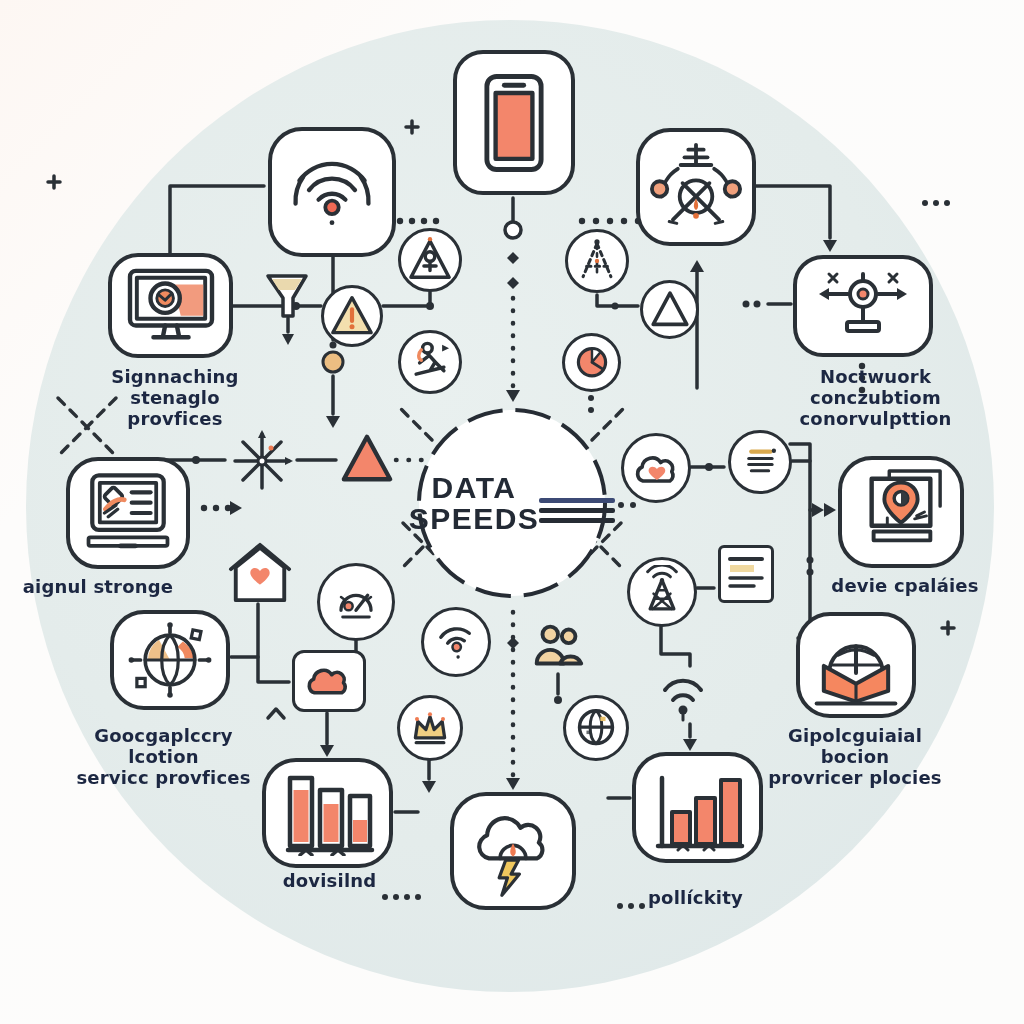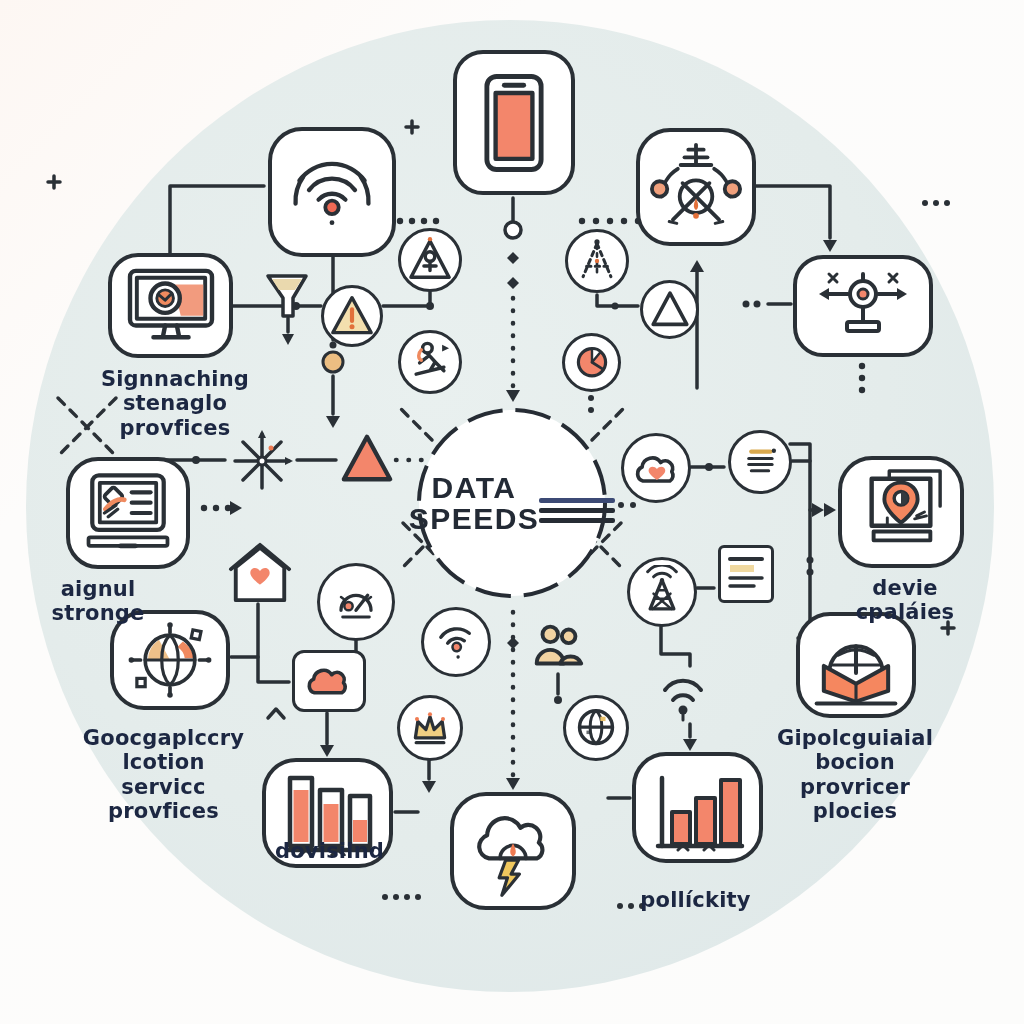--- a/index.html
+++ b/index.html
@@ -16,21 +16,21 @@
   .mini-node{position:absolute;background:#fff;border:3.5px solid #2a3036;box-sizing:border-box;
     display:flex;align-items:center;justify-content:center;z-index:2;}
   .plain{position:absolute;z-index:2;display:flex;align-items:center;justify-content:center;}
   .center-circle{position:absolute;left:419px;top:410px;width:186px;height:186px;border-radius:50%;
     display:flex;flex-direction:row;align-items:center;justify-content:center;z-index:3;}
   .center-title{font-size:30px;font-weight:800;letter-spacing:1.5px;color:#232a35;line-height:1.04;
     text-align:center;font-family:"Liberation Sans",sans-serif;}
   .center-rules{margin-top:10px;}
   .center-rules div{width:76px;height:5px;background:#262c34;margin:5px auto 0;border-radius:2px;}
   .center-rules div:first-child{background:#3c4a75;}
-  .label{position:absolute;color:#1c2742;font-weight:700;text-align:center;font-size:21px;
+  .label{position:absolute;color:#1c2742;font-weight:700;text-align:center;font-size:18px;
     line-height:1.16;letter-spacing:.2px;z-index:4;}
 </style>
 </head>
 <body>
 
 <div class="canvas">
   <div class="bg-circle"></div>
 
   <svg class="wires" width="1024" height="1024" viewBox="0 0 1024 1024">
     <g stroke="#2a3036" stroke-width="3.5" fill="none" stroke-linecap="round" stroke-linejoin="round">
@@ -559,20 +559,25 @@
       <div></div>
     </div>
   </div>
 
   <div class="label" style="left:95px;top:367px;width:160px;">
     <div>Signnaching</div>
     <div>stenaglo</div>
     <div>provfices</div>
   </div>
 
+  <div class="label" style="left:788px;top:367px;width:175px;">
+    <div>Noctwuork</div>
+    <div>conczubtiom</div>
+    <div>conorvulpttion</div>
+  </div>
 
   <div class="label" style="left:18px;top:577px;width:160px;">
     <div>aignul stronge</div>
   </div>
 
   <div class="label" style="left:830px;top:576px;width:150px;">
     <div>devie cpaláies</div>
   </div>
 
   <div class="label" style="left:66px;top:726px;width:195px;">
@@ -580,21 +585,21 @@
     <div>lcotion</div>
     <div>servicc provfices</div>
   </div>
 
   <div class="label" style="left:765px;top:726px;width:180px;">
     <div>Gipolcguiaial</div>
     <div>bocion</div>
     <div>provricer plocies</div>
   </div>
 
-  <div class="label" style="left:272px;top:839px;width:115px;">
+  <div class="label" style="left:272px;top:871px;width:115px;">
     <div>dovisilnd</div>
   </div>
 
 
   <div class="label" style="left:638px;top:888px;width:115px;">
     <div>pollíckity</div>
   </div>
 </div>
 
 </body></html>

